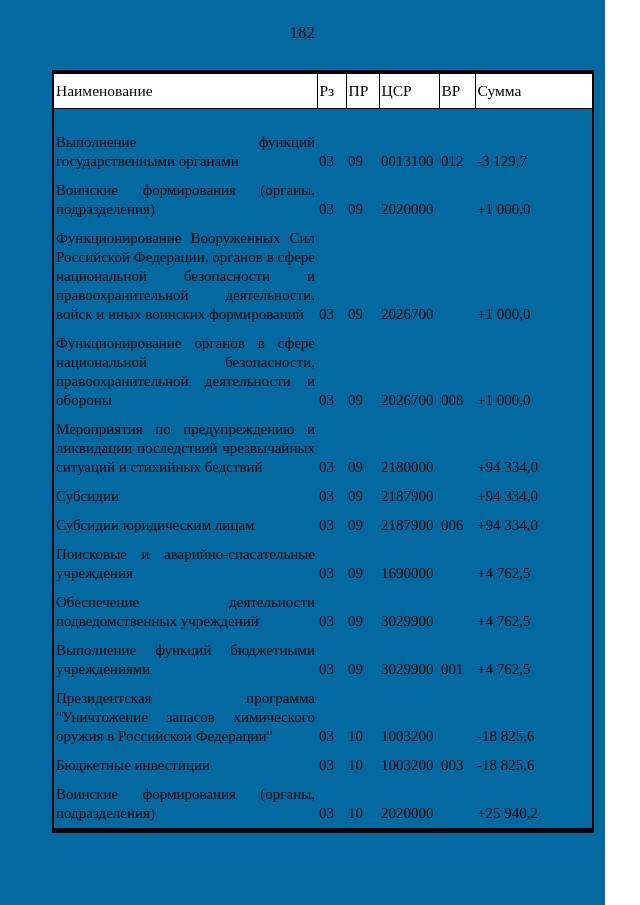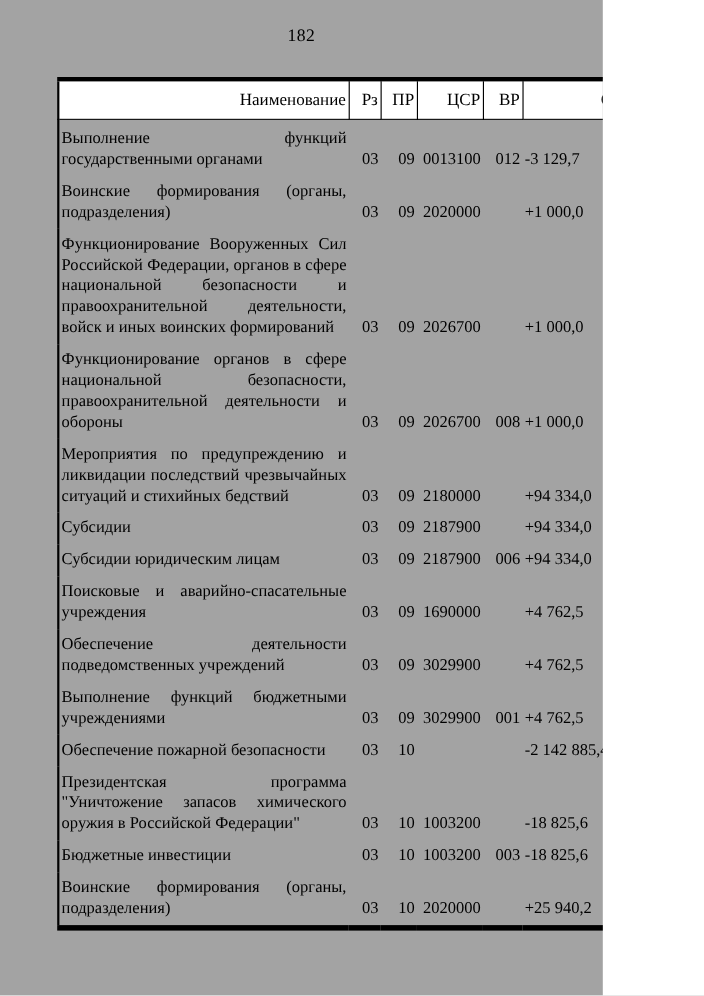--- a/index.html
+++ b/index.html
@@ -9,23 +9,23 @@
   }
   body {
     width: 640px;
     height: 905px;
     font-family: "Liberation Serif", serif;
     color: #000000;
     position: relative;
   }
   .page {
     position: relative;
-    width: 548px;
+    width: 605px;
     height: 905px;
-    background: #a3a3a3;
+    background: #0369a1;
     overflow: hidden;
     font-family: Liberation Serif, serif;
   }
   .page-number {
     position: absolute;
     top: 24px;
     left: 0;
     width: 100%;
     text-align: center;
     font-size: 16px;
@@ -40,47 +40,47 @@
     table-layout: fixed;
     font-size: 15px;
     border: 2px solid #000000;
     border-top-width: 4px;
     border-bottom-width: 5px;
   }
   table.budget-table th {
     border: 1px solid #000000;
     font-weight: normal;
     font-size: 15.5px;
-    text-align: right;
+    text-align: left;
     vertical-align: middle;
     padding: 8px 2px;
     background: #ffffff;
   }
   table.budget-table td {
     vertical-align: bottom;
     padding: 5px 2px;
     line-height: 19px;
     font-size: 15px;
   }
   td.c-name {
     text-align: justify;
     padding-left: 8px;
     padding-right: 12px;
   }
   td.c-rz, td.c-pr, td.c-vr, td.c-tsr {
-    text-align: right;
+    text-align: left;
     white-space: nowrap;
   }
   td.c-sum {
     text-align: left;
     padding-right: 6px;
     white-space: nowrap;
   }
   tbody tr:first-child td {
-    padding-top: 8px;
+    padding-top: 24px;
   }
 </style>
 </head>
 <body>
 
 <div class="page">
   <div class="page-number">182</div>
 
   <table class="budget-table">
     <colgroup>
@@ -176,28 +176,20 @@
       </tr>
       <tr>
         <td class="c-name">Выполнение функций бюджетными учреждениями</td>
         <td class="c-rz">03</td>
         <td class="c-pr">09</td>
         <td class="c-tsr">3029900</td>
         <td class="c-vr">001</td>
         <td class="c-sum">+4 762,5</td>
       </tr>
       <tr>
-        <td class="c-name">Обеспечение пожарной безопасности</td>
-        <td class="c-rz">03</td>
-        <td class="c-pr">10</td>
-        <td class="c-tsr"></td>
-        <td class="c-vr"></td>
-        <td class="c-sum">-2 142 885,4</td>
-      </tr>
-      <tr>
         <td class="c-name">Президентская программа "Уничтожение запасов химического оружия в Российской Федерации"</td>
         <td class="c-rz">03</td>
         <td class="c-pr">10</td>
         <td class="c-tsr">1003200</td>
         <td class="c-vr"></td>
         <td class="c-sum">-18 825,6</td>
       </tr>
       <tr>
         <td class="c-name">Бюджетные инвестиции</td>
         <td class="c-rz">03</td>

